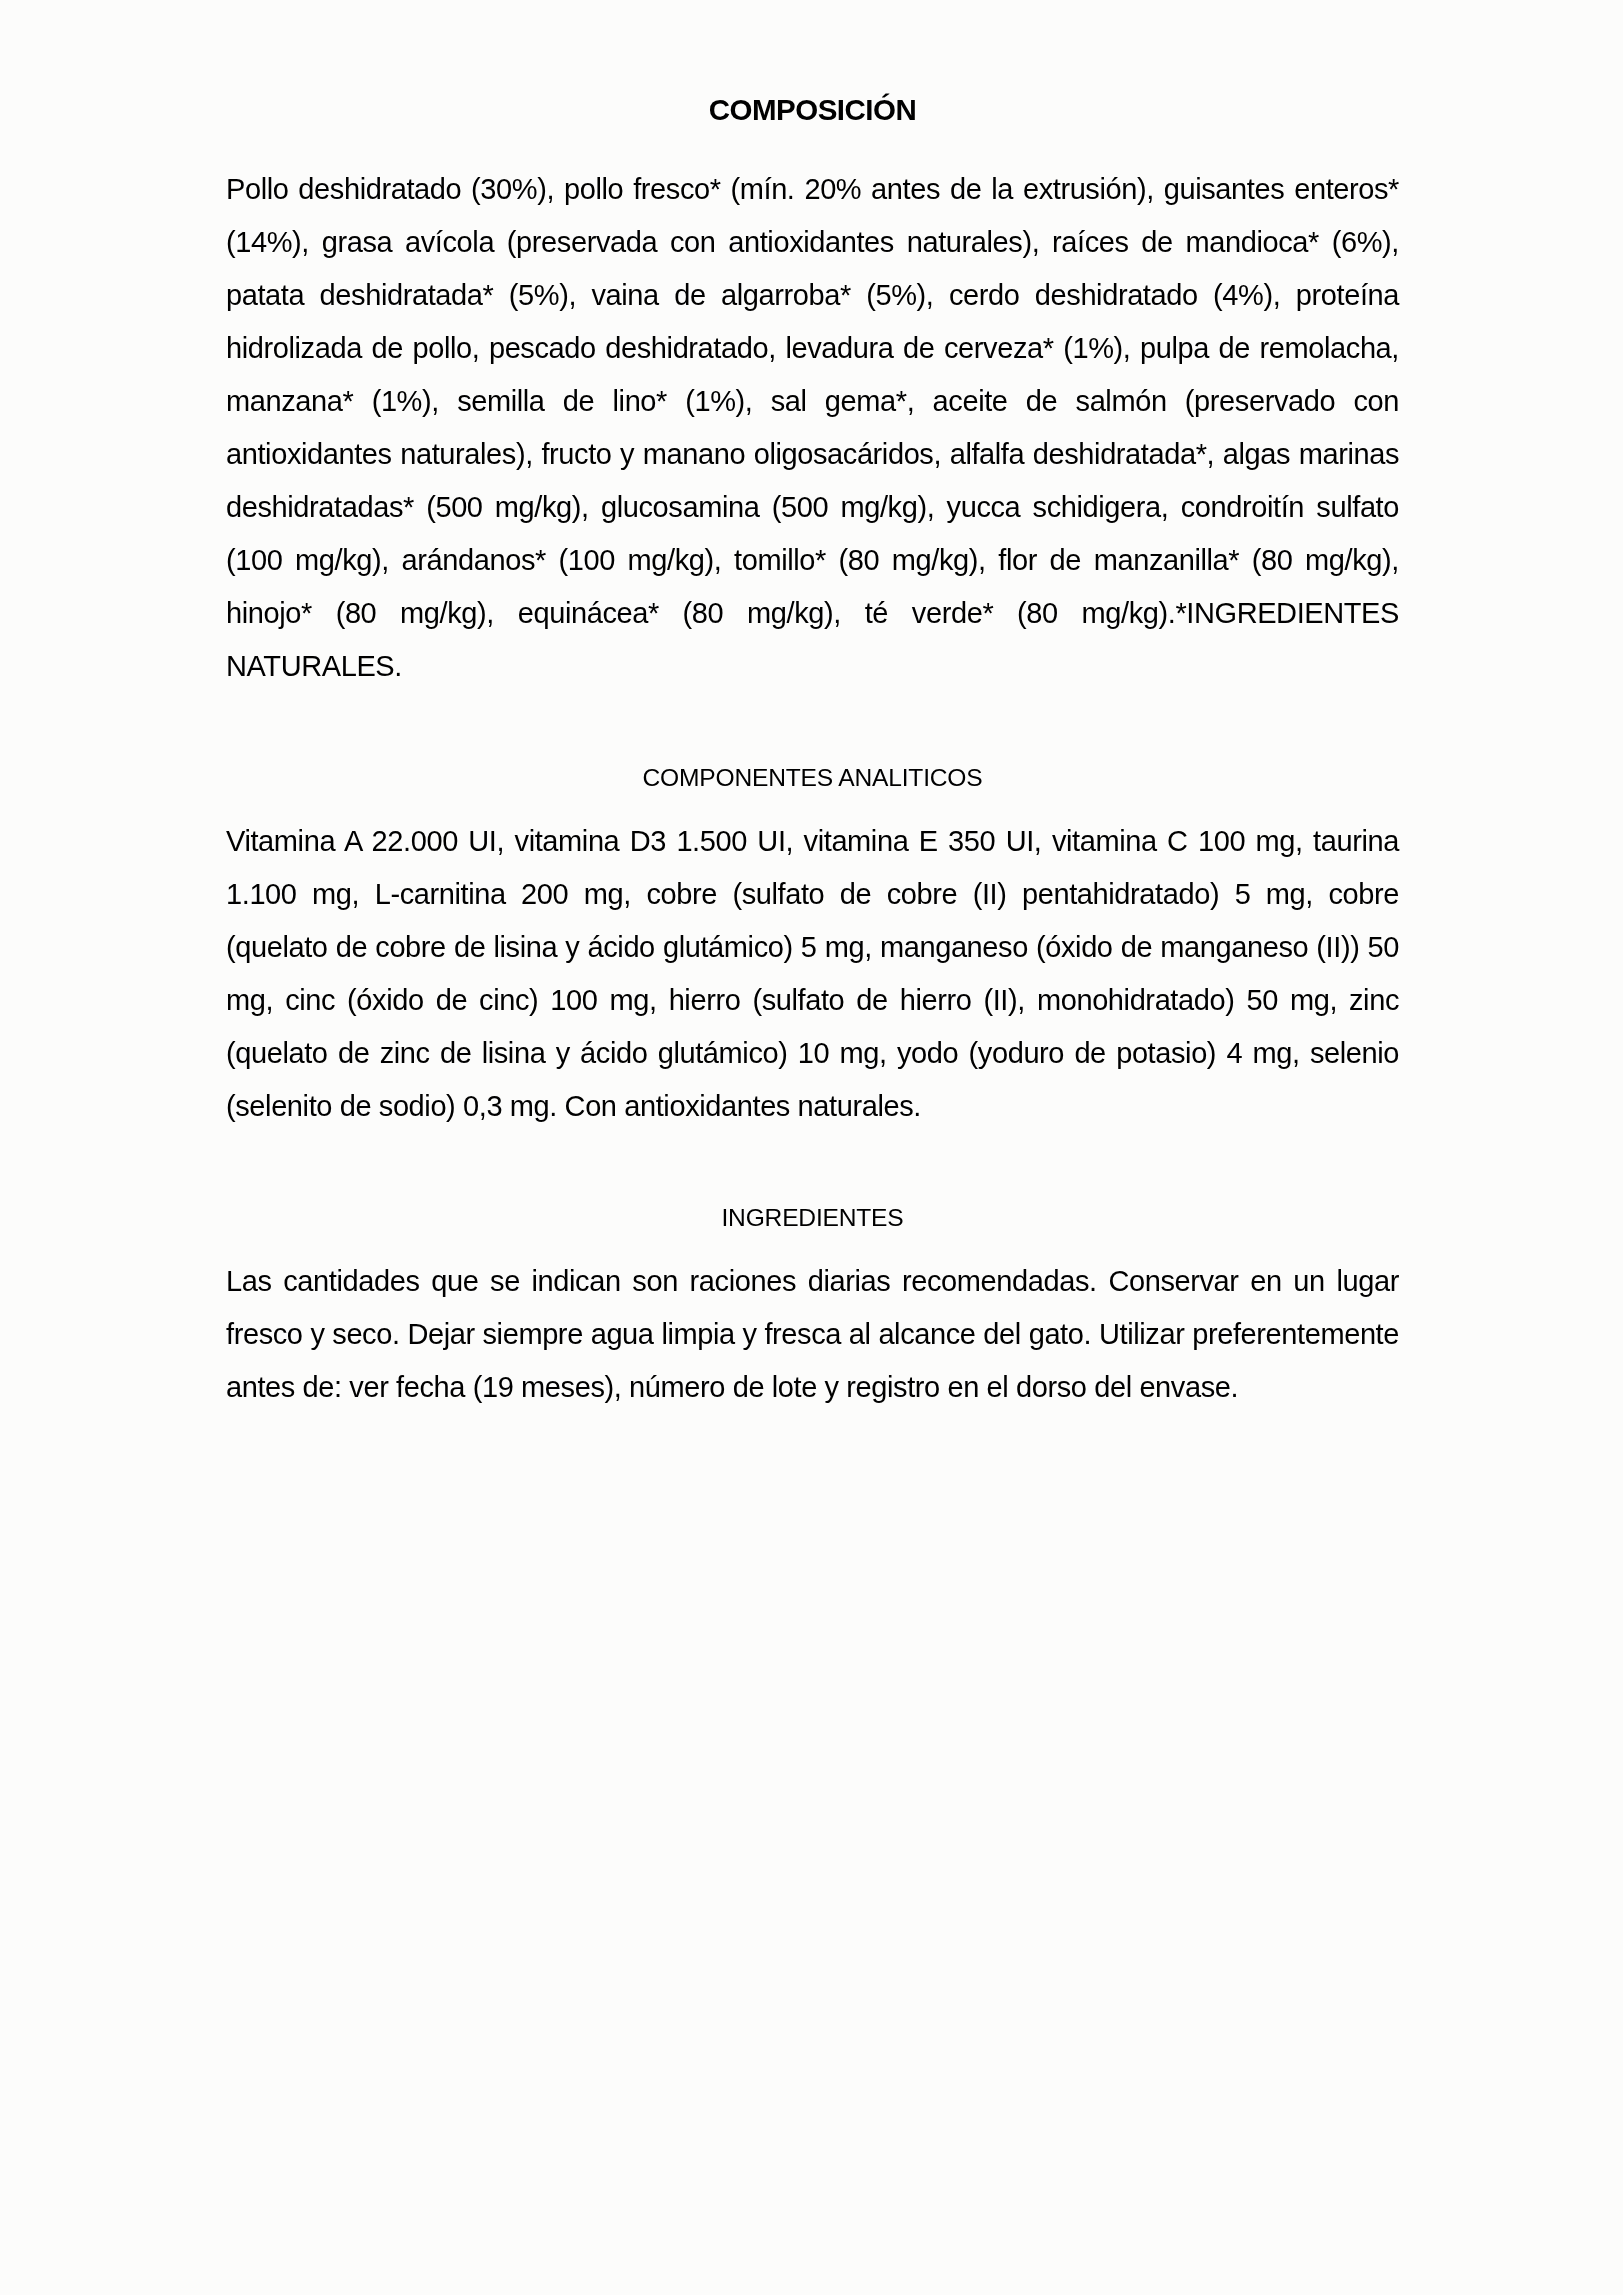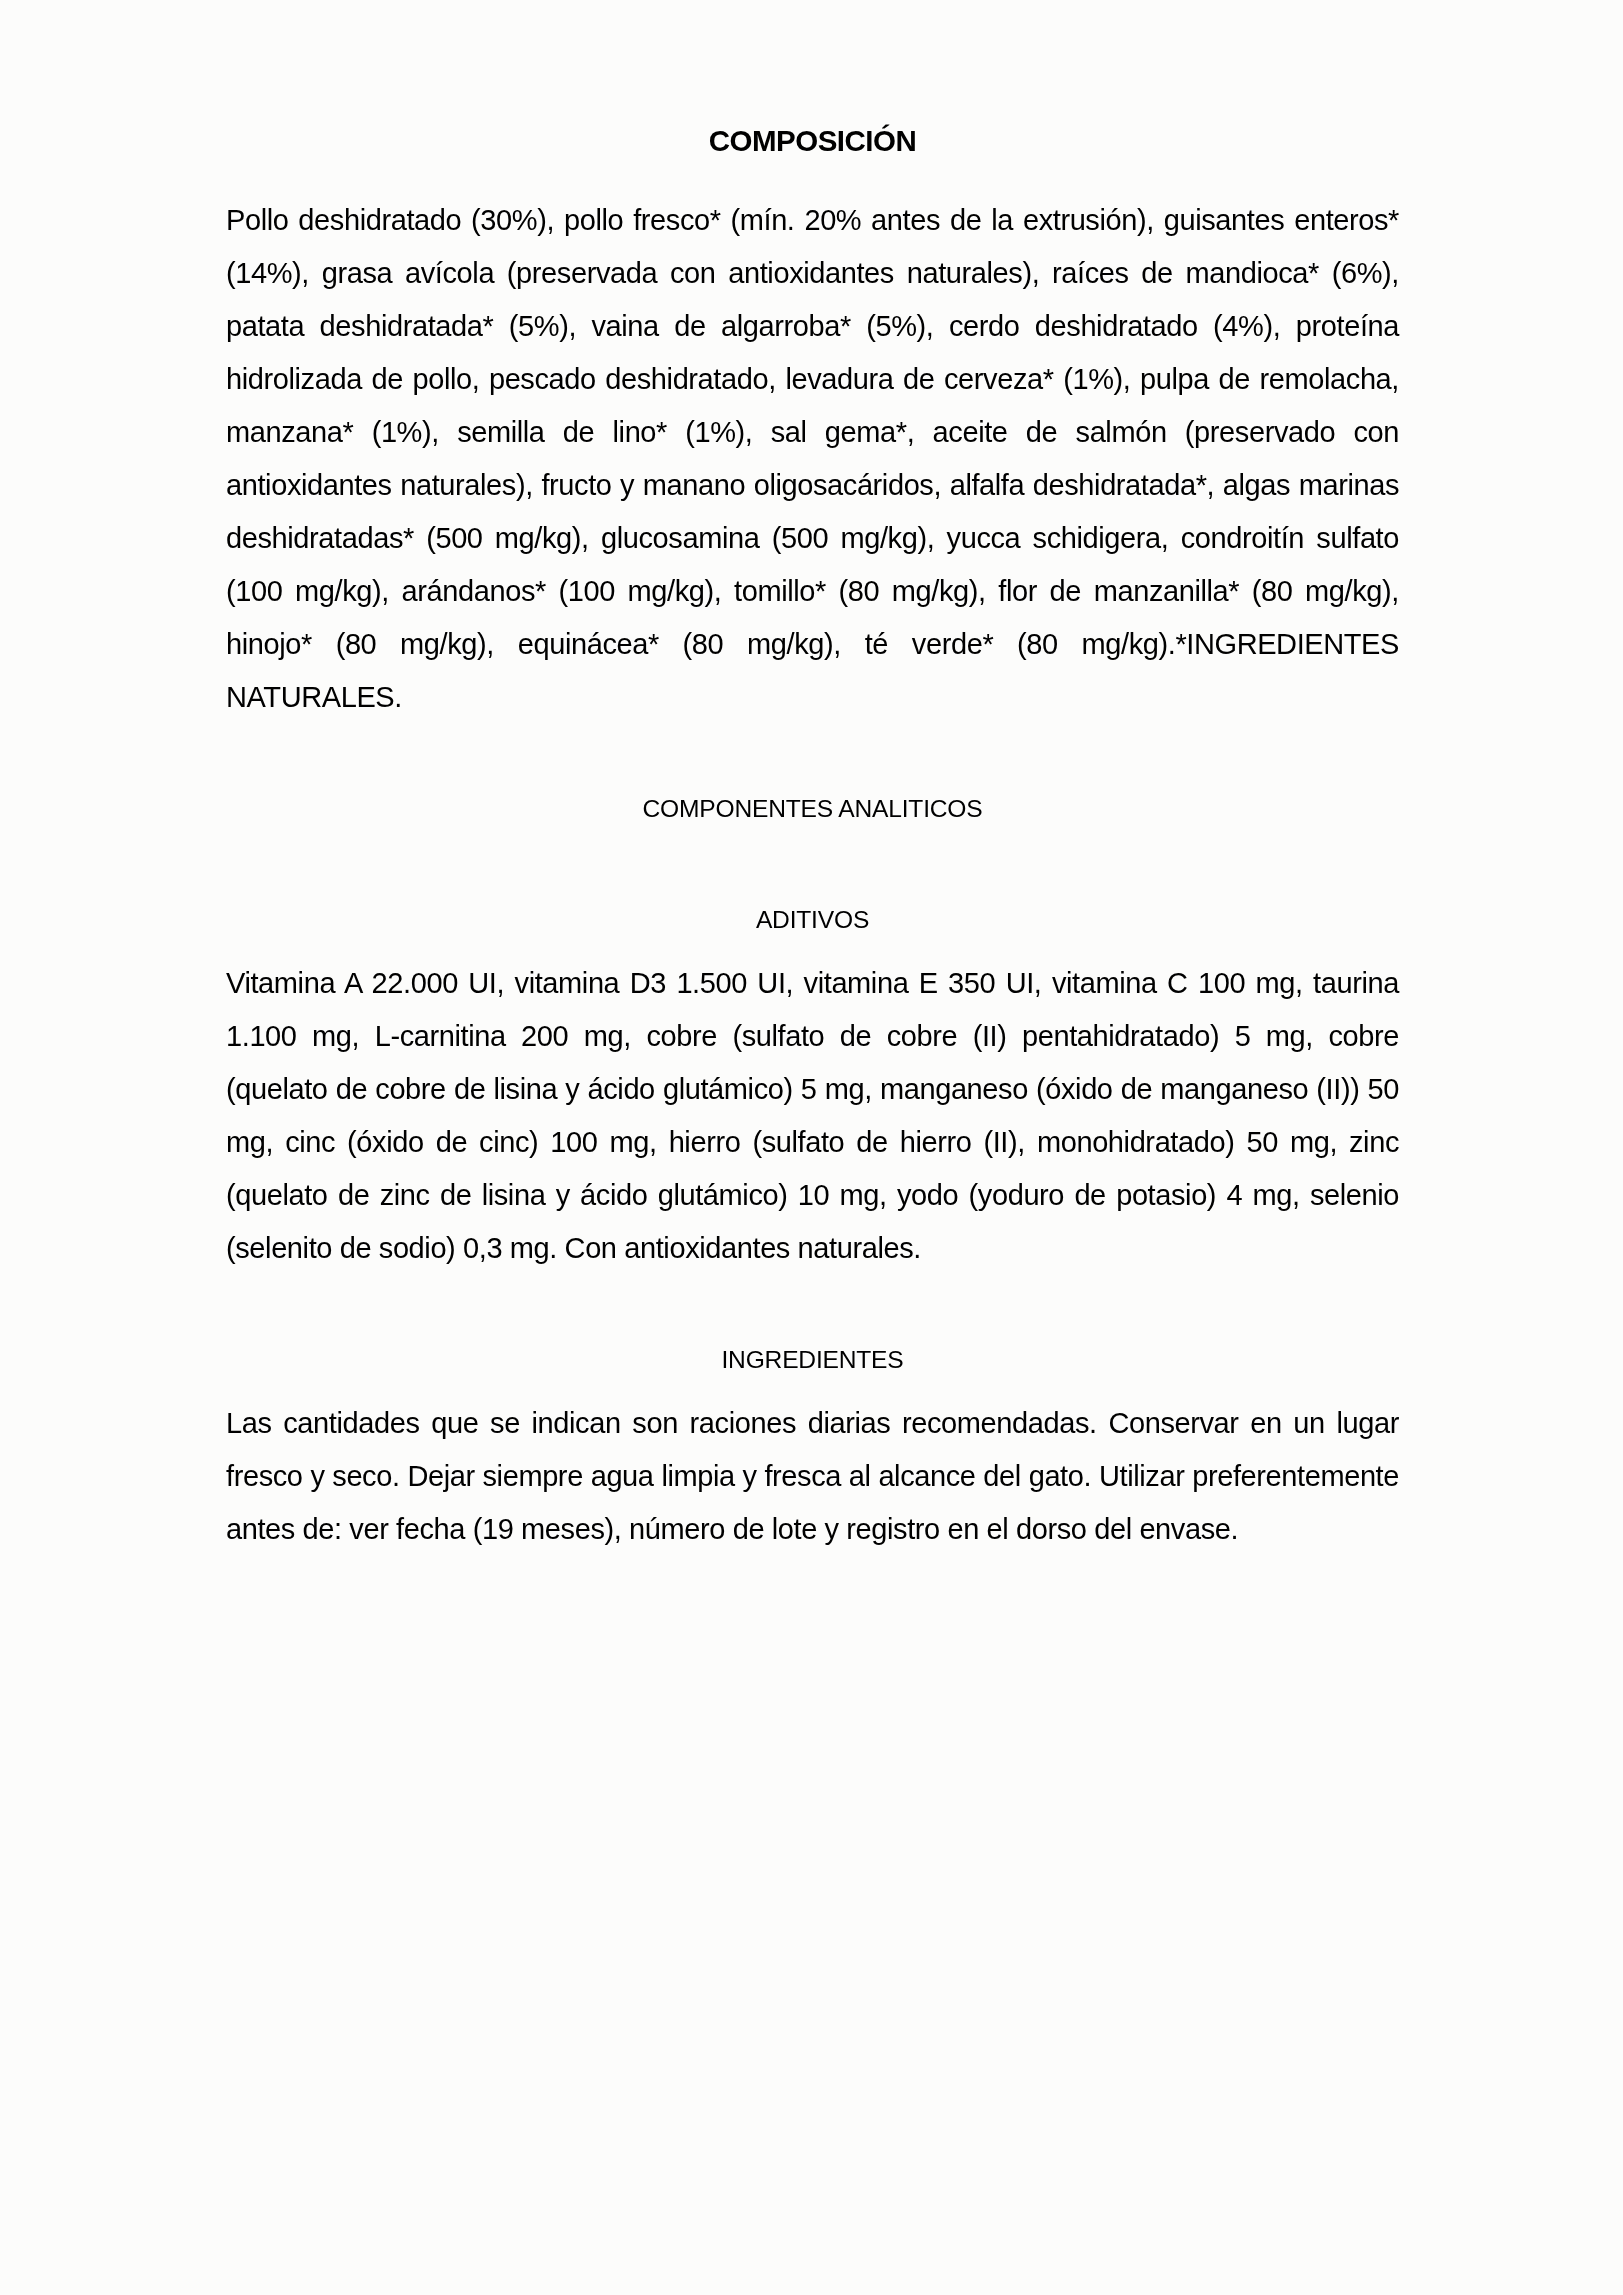--- a/index.html
+++ b/index.html
@@ -11,21 +11,21 @@
     height: 2295px;
     background: #fcfcfb;
     color: #000000;
     font-family: "Liberation Sans", sans-serif;
     -webkit-font-smoothing: antialiased;
   }
   .page {
     box-sizing: border-box;
     width: 1623px;
     height: 1769px;
-    padding: 114px 224px 49px 226px;
+    padding: 83px 224px 49px 226px;
     overflow: hidden;
   }
   .doc-title {
     margin: 0 0 27px 0;
     text-align: center;
     font-size: 29.5px;
     font-weight: bold;
     line-height: 53px;
     letter-spacing: -0.5px;
   }
@@ -51,21 +51,20 @@
 
 <div class="page">
 
   <h1 class="doc-title">COMPOSICIÓN</h1>
 
   <p class="para">Pollo deshidratado (30%), pollo fresco* (mín. 20% antes de la extrusión), guisantes enteros* (14%), grasa avícola (preservada con antioxidantes naturales), raíces de mandioca* (6%), patata deshidratada* (5%), vaina de algarroba* (5%), cerdo deshidratado (4%), proteína hidrolizada de pollo, pescado deshidratado, levadura de cerveza* (1%), pulpa de remolacha, manzana* (1%), semilla de lino* (1%), sal gema*, aceite de salmón (preservado con antioxidantes naturales), fructo y manano oligosacáridos, alfalfa deshidratada*, algas marinas deshidratadas* (500 mg/kg), glucosamina (500 mg/kg), yucca schidigera, condroitín sulfato (100 mg/kg), arándanos* (100 mg/kg), tomillo* (80 mg/kg), flor de manzanilla* (80 mg/kg), hinojo* (80 mg/kg), equinácea* (80 mg/kg), té verde* (80 mg/kg).*INGREDIENTES NATURALES.</p>
 
   <h2 class="section-heading">COMPONENTES ANALITICOS</h2>
 
 
-  <h2 class="section-heading">ADITIVOS</h2>
 
   <p class="para">Vitamina A 22.000 UI, vitamina D3 1.500 UI, vitamina E 350 UI, vitamina C 100 mg, taurina 1.100 mg, L-carnitina 200 mg, cobre (sulfato de cobre (II) pentahidratado) 5 mg, cobre (quelato de cobre de lisina y ácido glutámico) 5 mg, manganeso (óxido de manganeso (II)) 50 mg, cinc (óxido de cinc) 100 mg, hierro (sulfato de hierro (II), monohidratado) 50 mg, zinc (quelato de zinc de lisina y ácido glutámico) 10 mg, yodo (yoduro de potasio) 4 mg, selenio (selenito de sodio) 0,3 mg. Con antioxidantes naturales.</p>
 
   <h2 class="section-heading">INGREDIENTES</h2>
 
   <p class="para">Las cantidades que se indican son raciones diarias recomendadas. Conservar en un lugar fresco y seco. Dejar siempre agua limpia y fresca al alcance del gato. Utilizar preferentemente antes de: ver fecha (19 meses), número de lote y registro en el dorso del envase.</p>
 
 </div>
 
 

